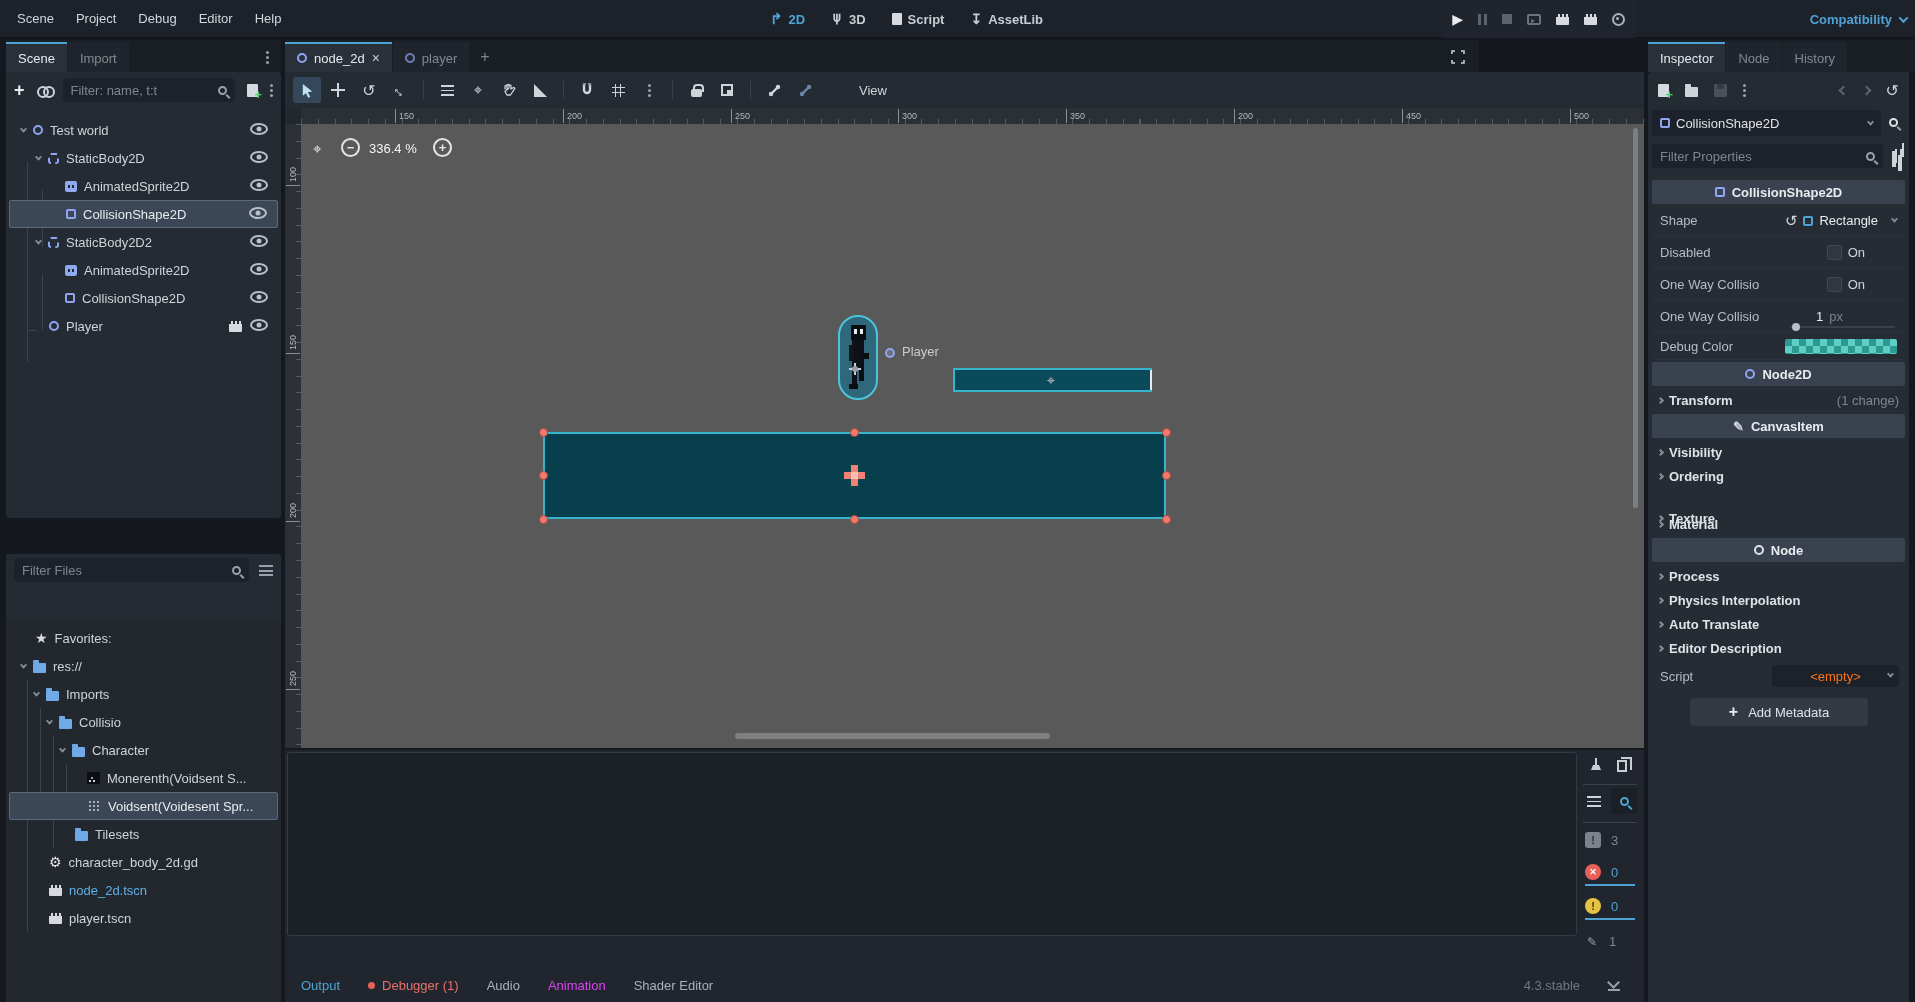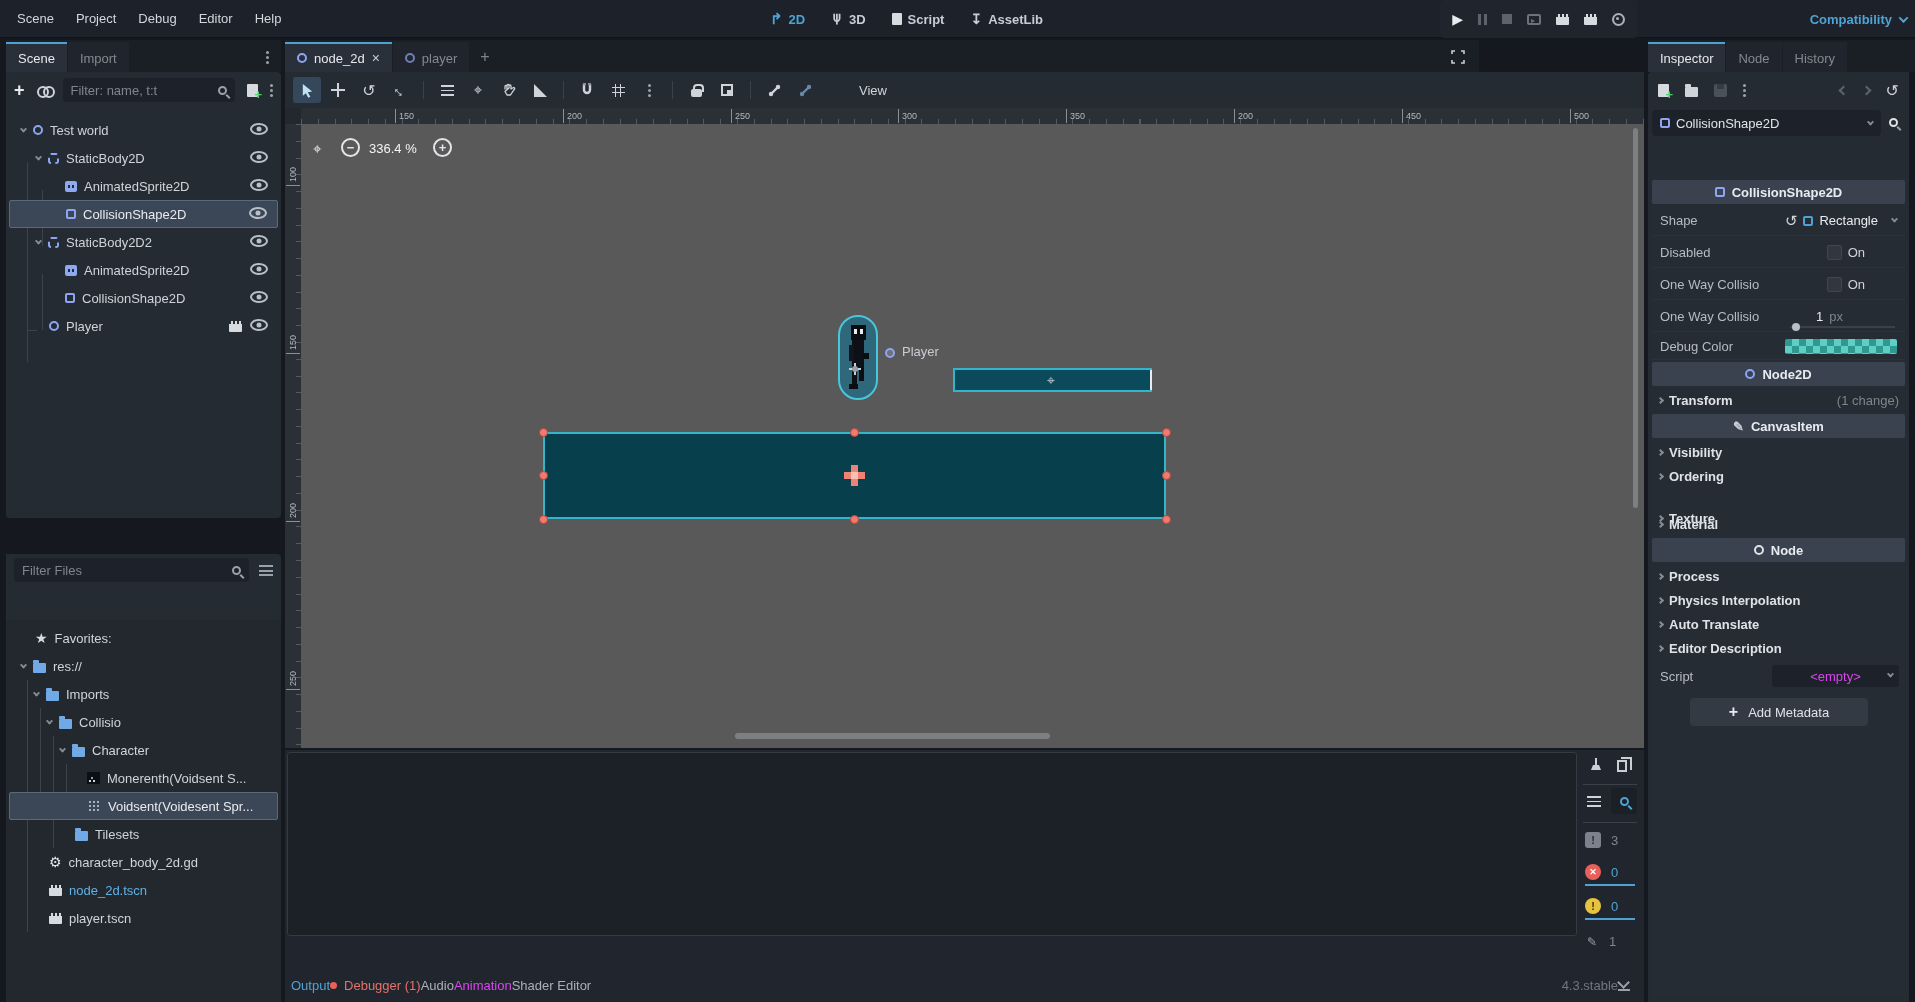--- a/index.html
+++ b/index.html
@@ -485,21 +485,21 @@
             <span class="badge" style="background:#e8c341;color:#3a3410;border-radius:50%">!</span>
             <span style="color:#4fa3d4">0</span>
           </div>
         <div class="flex" style="position:absolute;left:8px;top:184px;gap:12px">
             <span class="pencil">✎</span>
             <span class="dim">1</span>
           </div>
       </div>
 
 
-      <div class="abs flex" style="left:0;top:218px;width:1359px;height:34px;padding:0 6px;">
+      <div class="abs flex" style="left:0;top:218px;width:1359px;height:34px;padding:0 16px;gap:28px">
         <span style="color:#4fa3d4">Output</span>
         <span class="flex" style="gap:7px;color:#e9706a">
             <i style="width:7px;height:7px;background:#e95f5a;border-radius:50%"></i>
             <span>Debugger (1)</span>
           </span>
         <span style="color:#aab0b8">Audio</span>
         <span style="color:#d946ef">Animation</span>
         <span style="color:#aab0b8">Shader Editor</span>
         <span style="flex:1"></span>
         <span style="color:#6f767f">4.3.stable</span>
@@ -536,20 +536,27 @@
 
       <div class="flex" style="padding:2px 4px;gap:8px">
         <div class="input" style="flex:1;height:26px;color:#dfe3e8">
           <span class="ico-square"></span>
           <span class="nowrap" style="flex:1">CollisionShape2D</span>
           <span class="chev sm"></span>
         </div>
         <span style="position:relative;width:16px;height:16px"><span class="mag" style="border-color:#dfe3e8"></span></span>
       </div>
 
+      <div class="flex" style="padding:6px 4px 2px;gap:10px">
+        <div class="input" style="flex:1">
+          <span class="nowrap" style="flex:1">Filter Properties</span>
+          <span class="mag"></span>
+        </div>
+        <span class="sliders"></span>
+      </div>
 
       <div class="abs" style="left:2px;top:106px;width:257px;height:820px;background:#262c34;border-radius:3px">
         <div class="cat" style="top:2px">
             <span class="ico-square"></span>
             <span>CollisionShape2D</span>
           </div>
 
         <div class="prow" style="top:28px">
           <span class="plabel">Shape</span>
           <span style="color:#cfd4da;font-size:15px">↺</span>
@@ -638,21 +645,21 @@
             <span>Auto Translate</span>
           </div>
         <div class="grow" style="top:458px">
             <span class="chev sm right"></span>
             <span>Editor Description</span>
           </div>
 
         <div class="prow" style="top:484px;height:28px;border-bottom:none">
           <span class="plabel">Script</span>
           <span style="position:absolute;left:120px;right:6px;top:3px;bottom:3px;background:#1d222a;border-radius:3px;display:flex;align-items:center;justify-content:center;gap:8px">
-            <span style="color:#d946ef">&lt;empty&gt;</span>
+            <span style="color:#f97316">&lt;empty&gt;</span>
           </span>
           <span class="chev sm" style="position:absolute;right:12px;top:11px"></span>
         </div>
 
         <div style="position:absolute;left:40px;top:520px;width:178px;height:28px;background:#333a44;border-radius:4px;display:flex;align-items:center;justify-content:center;gap:10px">
           <span style="color:#e8ebef;font-size:16px;font-weight:bold">+</span>
           <span style="color:#dfe3e8">Add Metadata</span>
         </div>
       </div>
     </div>

